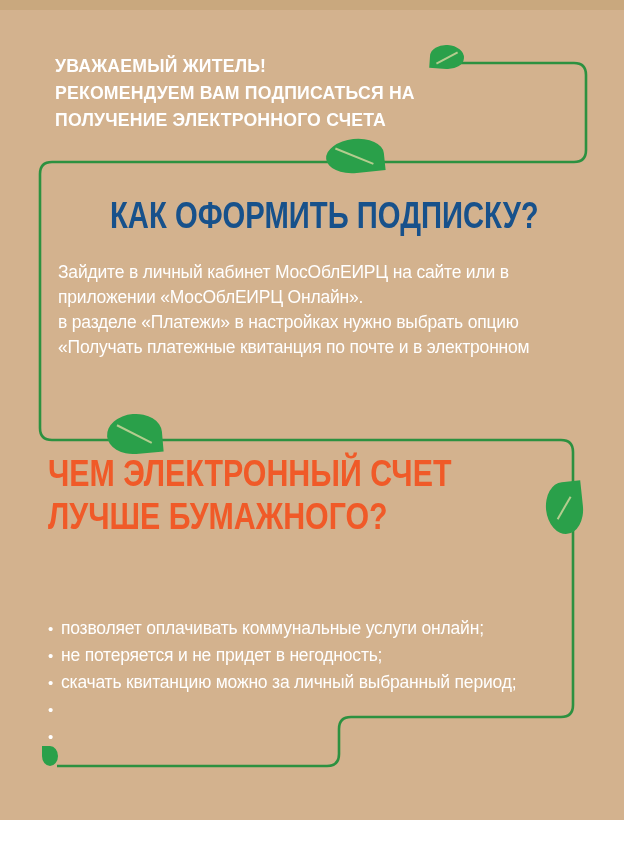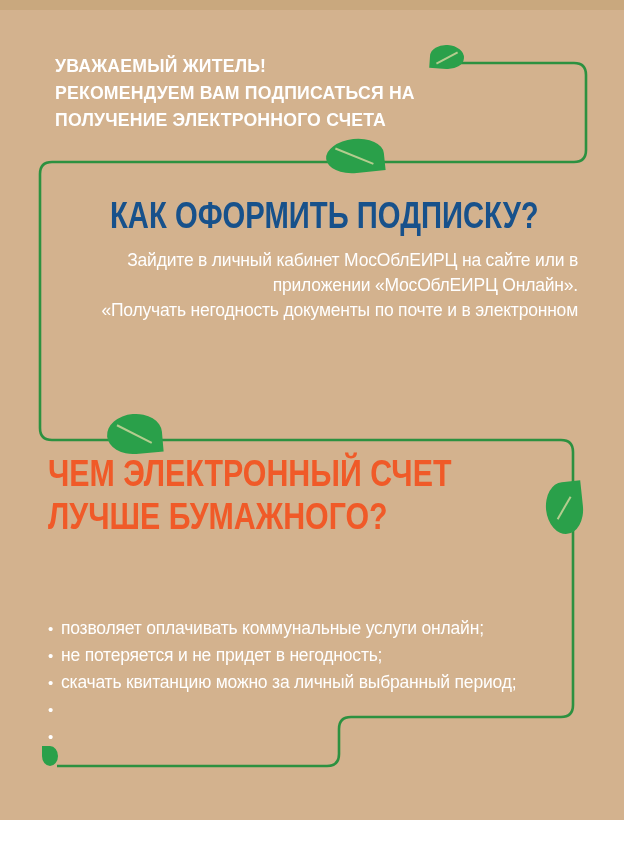--- a/index.html
+++ b/index.html
@@ -52,23 +52,23 @@
     color:var(--text-white);font-weight:bold;font-size:19px;line-height:27px;
     letter-spacing:.2px;transform:scaleX(.93);transform-origin:left top;
     white-space:nowrap;
   }
   .title-blue{
     position:absolute;left:110px;top:196px;z-index:4;margin:0;
     color:var(--heading-blue);font-weight:bold;font-size:37px;line-height:40px;
     transform:scaleX(.79);transform-origin:left top;white-space:nowrap;
   }
   .sub-par{
-    position:absolute;right:46px;top:248px;width:520px;z-index:4;
+    position:absolute;right:46px;top:260px;width:520px;z-index:4;
     color:var(--text-white);font-size:17.5px;line-height:25px;
-    text-align:right;letter-spacing:-.2px;white-space:nowrap;
+    letter-spacing:-.2px;white-space:nowrap;
   }
   .title-orange{
     position:absolute;left:48px;top:452px;z-index:4;margin:0;
     color:var(--heading-orange);font-weight:bold;font-size:37px;line-height:43px;
     transform:scaleX(.82);transform-origin:left top;white-space:nowrap;
   }
   .intro{
     position:absolute;left:48px;top:557px;z-index:4;
     color:var(--text-white);font-size:17.5px;line-height:25px;
     letter-spacing:-.2px;white-space:nowrap;
@@ -104,21 +104,22 @@
     <div>УВАЖАЕМЫЙ ЖИТЕЛЬ!</div>
     <div>РЕКОМЕНДУЕМ ВАМ ПОДПИСАТЬСЯ НА</div>
     <div>ПОЛУЧЕНИЕ ЭЛЕКТРОННОГО СЧЕТА</div>
   </div>
 
   <h1 class="title-blue">КАК ОФОРМИТЬ ПОДПИСКУ?</h1>
 
   <div class="sub-par">
     <div>Зайдите в личный кабинет МосОблЕИРЦ на сайте или в</div>
     <div>приложении «МосОблЕИРЦ Онлайн».</div>
-    <div>«Получать негодность документы по почте и в электронном</div>
+    <div>в разделе «Платежи» в настройках нужно выбрать опцию</div>
+    <div>«Получать платежные квитанция по почте и в электронном</div>
   </div>
 
   <h2 class="title-orange">
     <div>ЧЕМ ЭЛЕКТРОННЫЙ СЧЕТ</div>
     <div>ЛУЧШЕ БУМАЖНОГО?</div>
   </h2>
 
 
   <div class="bullets">
     <div class="bullet-row">

